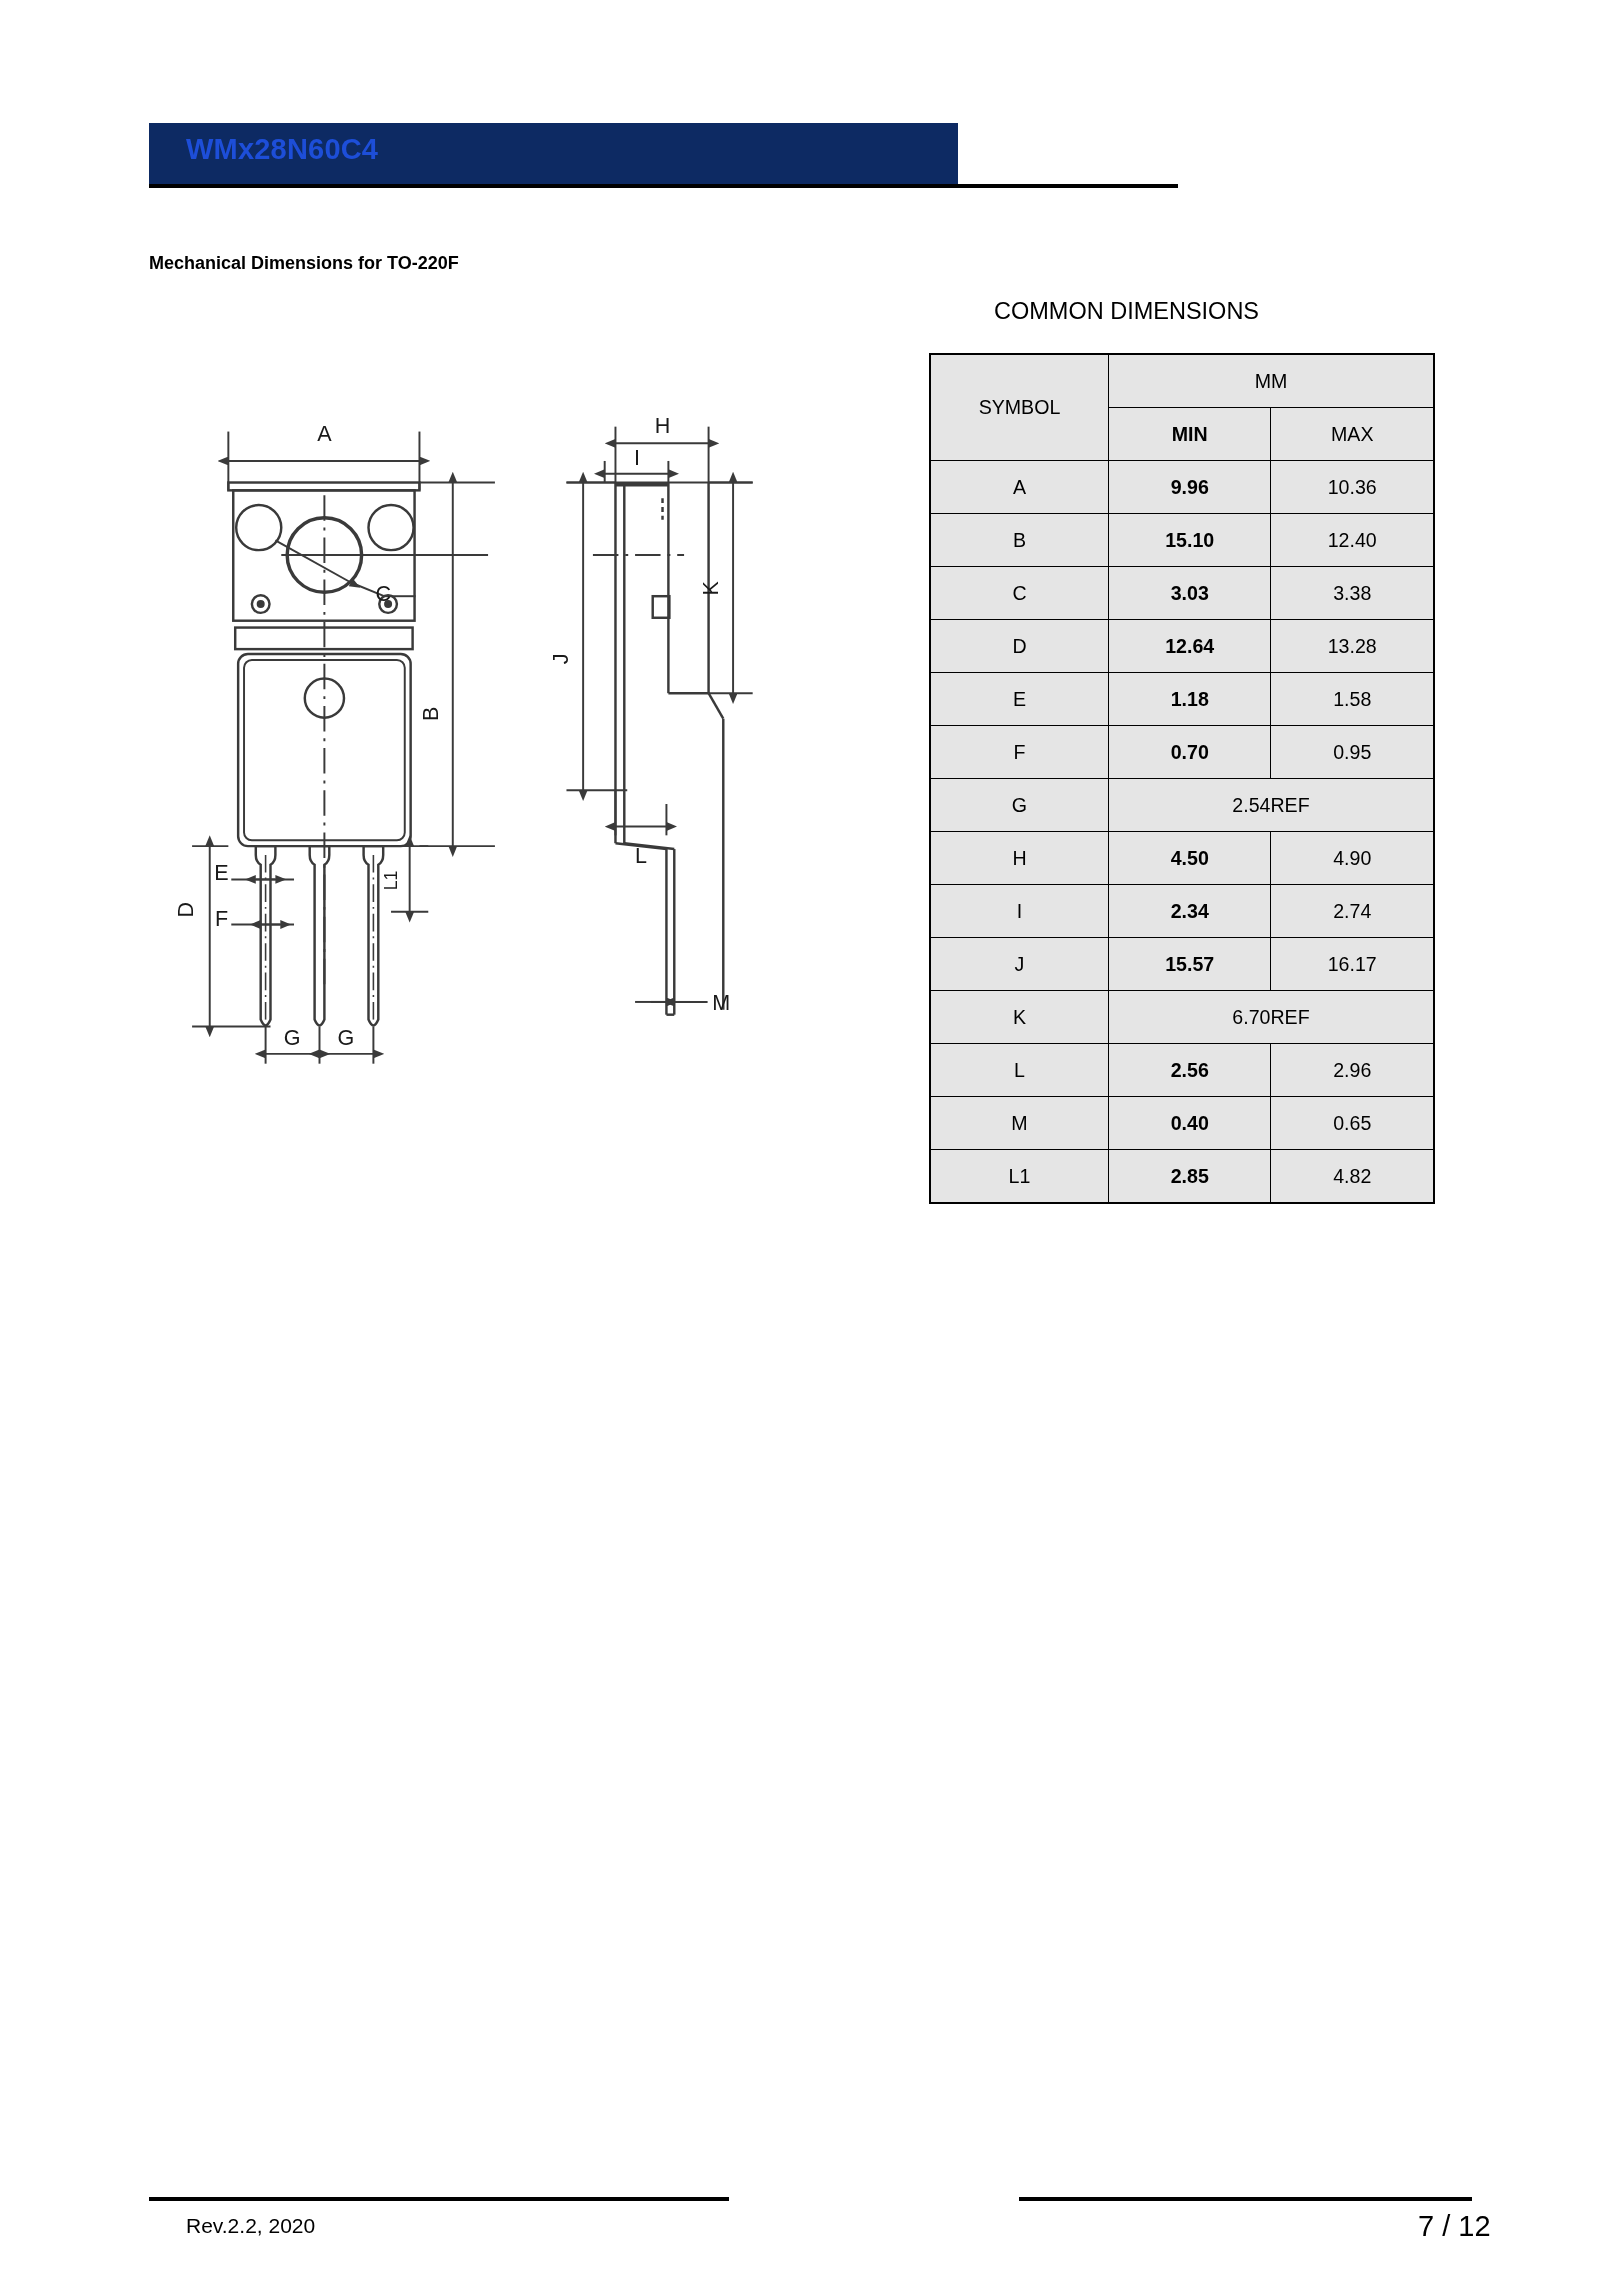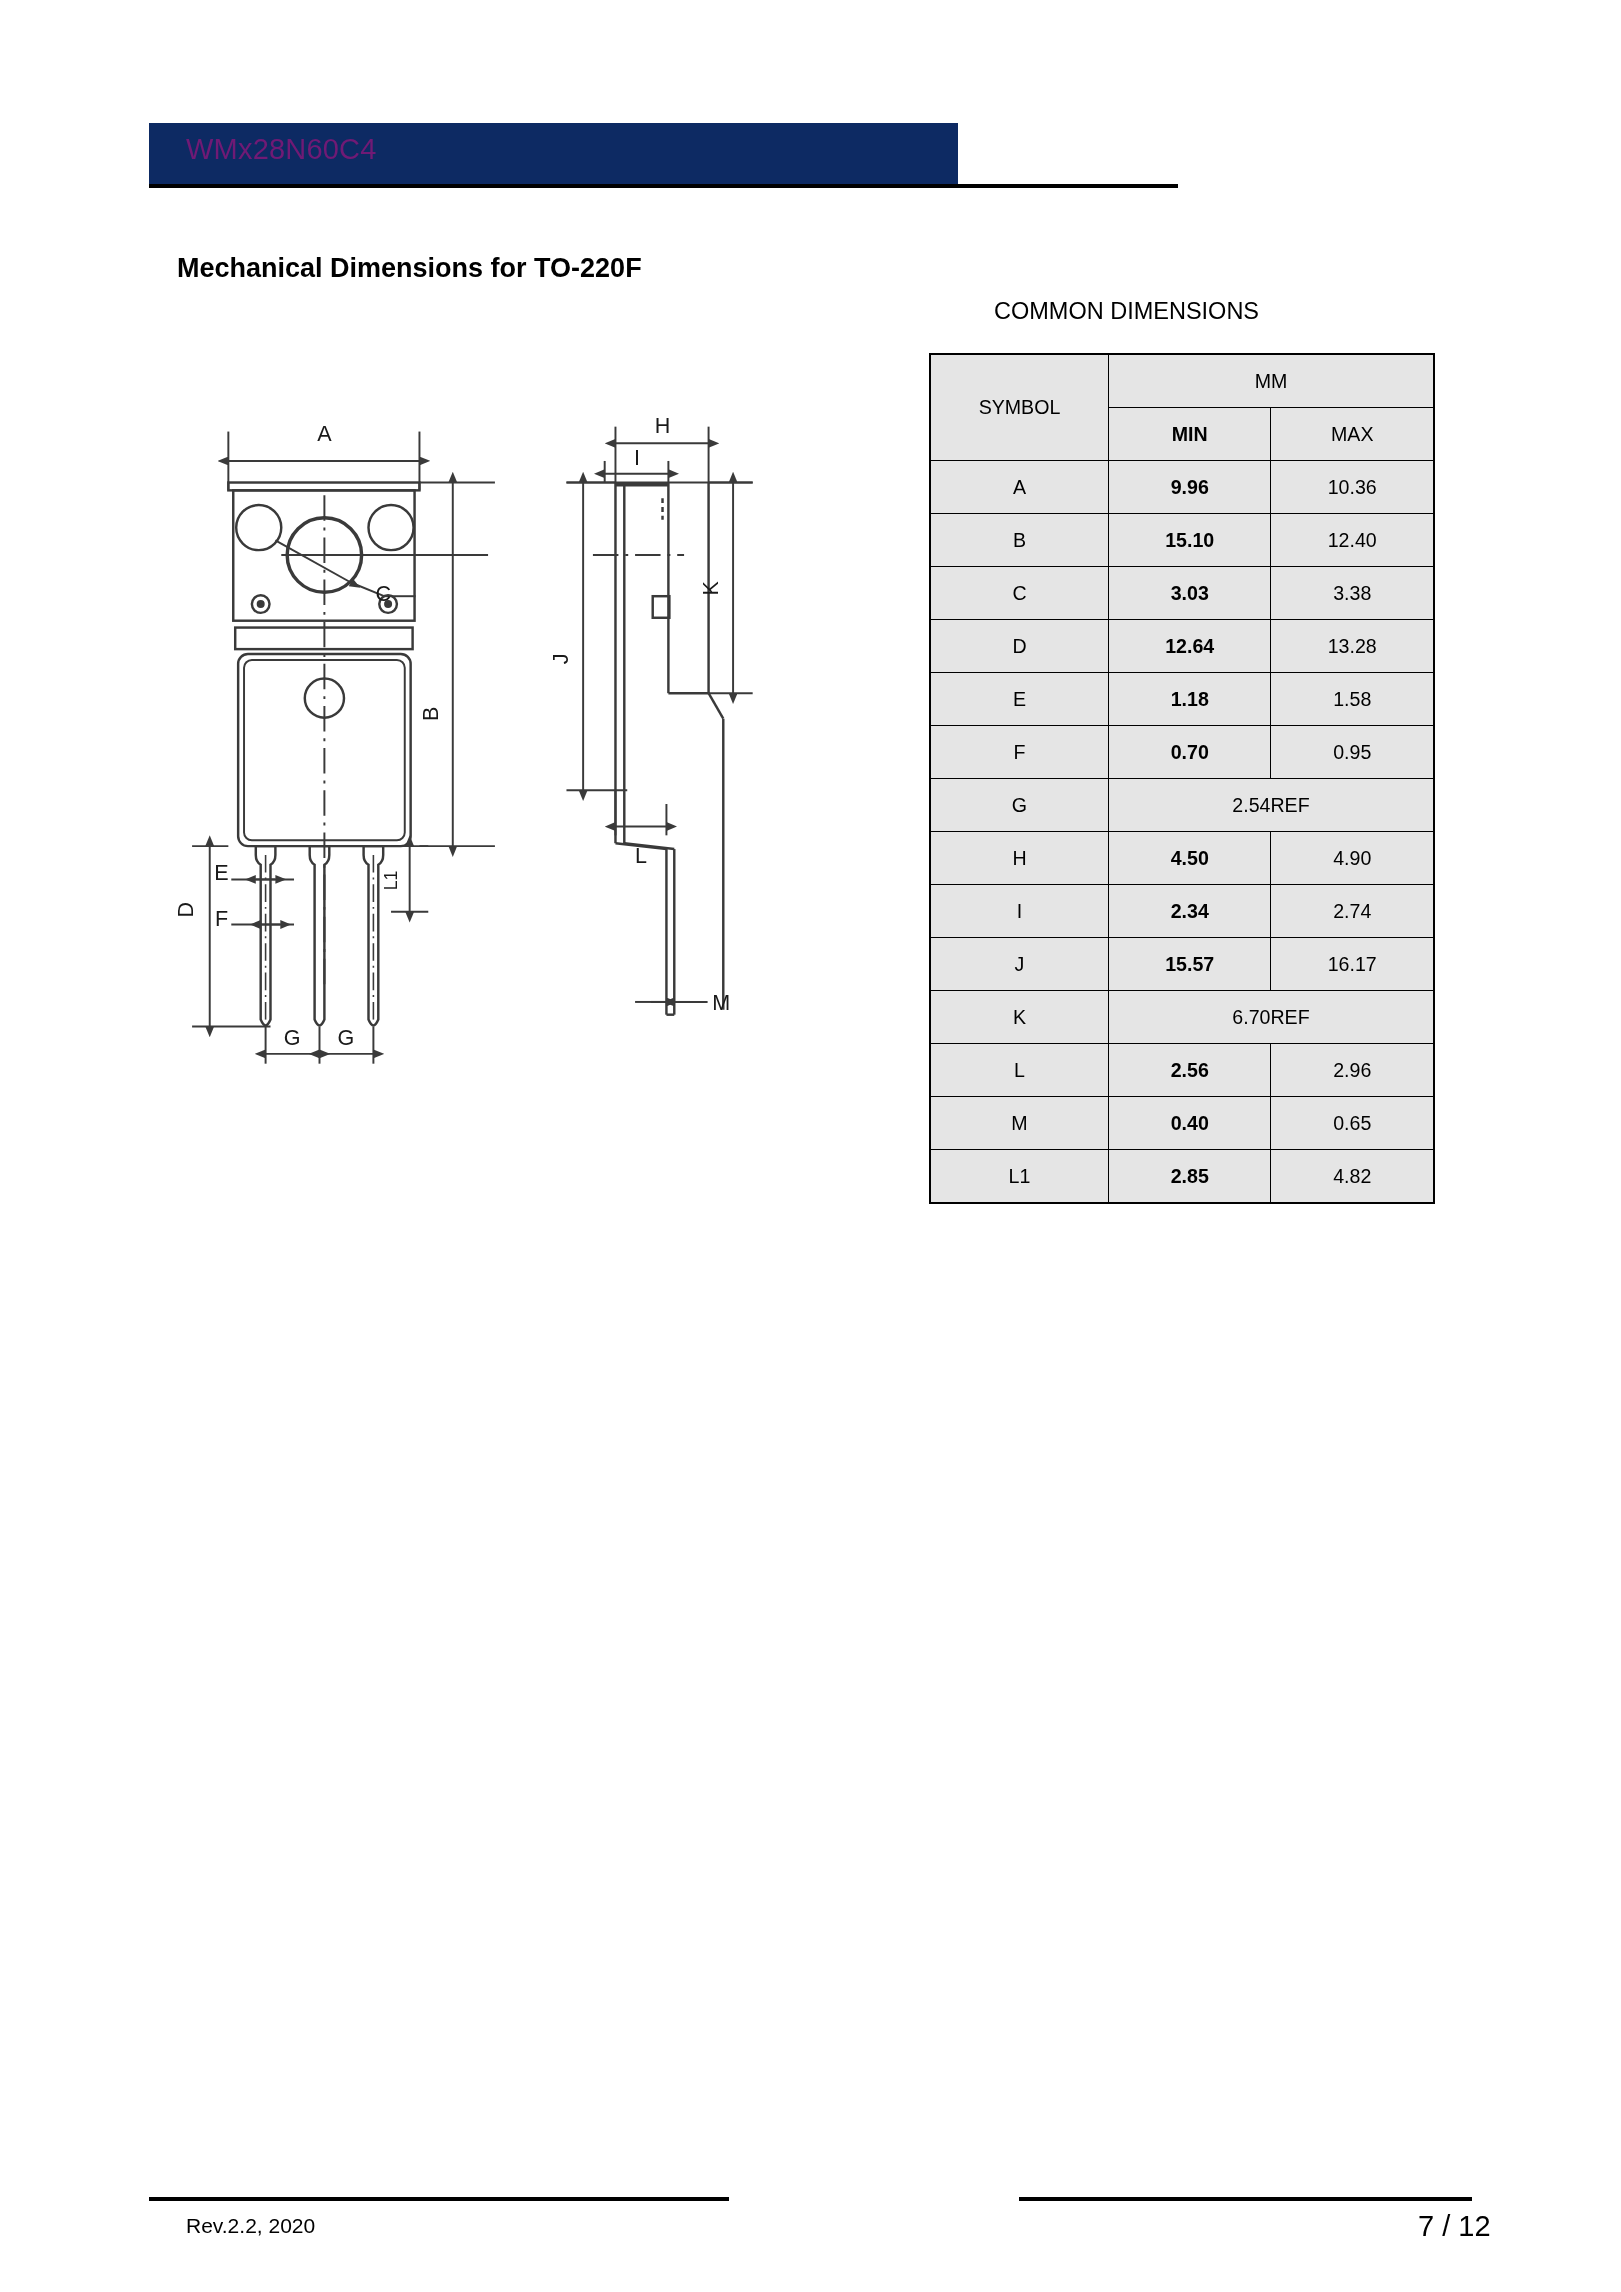--- a/index.html
+++ b/index.html
@@ -23,43 +23,42 @@
     top: 123px;
     width: 809px;
     height: 61px;
     background: #0d2a63;
   }
   #header-title {
     position: absolute;
     left: 186px;
     top: 133px;
     font-size: 29px;
-    font-weight: normal;
-    color: #701a75;
+    font-weight: bold;
+    color: #1d4ed8;
     letter-spacing: 0.2px;
     white-space: nowrap;
   }
   #header-rule {
     position: absolute;
     left: 149px;
     top: 184px;
     width: 1029px;
     height: 3.9px;
     background: #000000;
   }
 
   
   #section-heading {
     position: absolute;
     left: 149px;
     top: 253px;
-    font-size: 27px;
+    font-size: 18px;
     font-weight: bold;
     white-space: nowrap;
-    margin-left: 28px;
   }
 
   
   #table-title {
     position: absolute;
     left: 994px;
     top: 298px;
     font-size: 23.5px;
     white-space: nowrap;
   }

